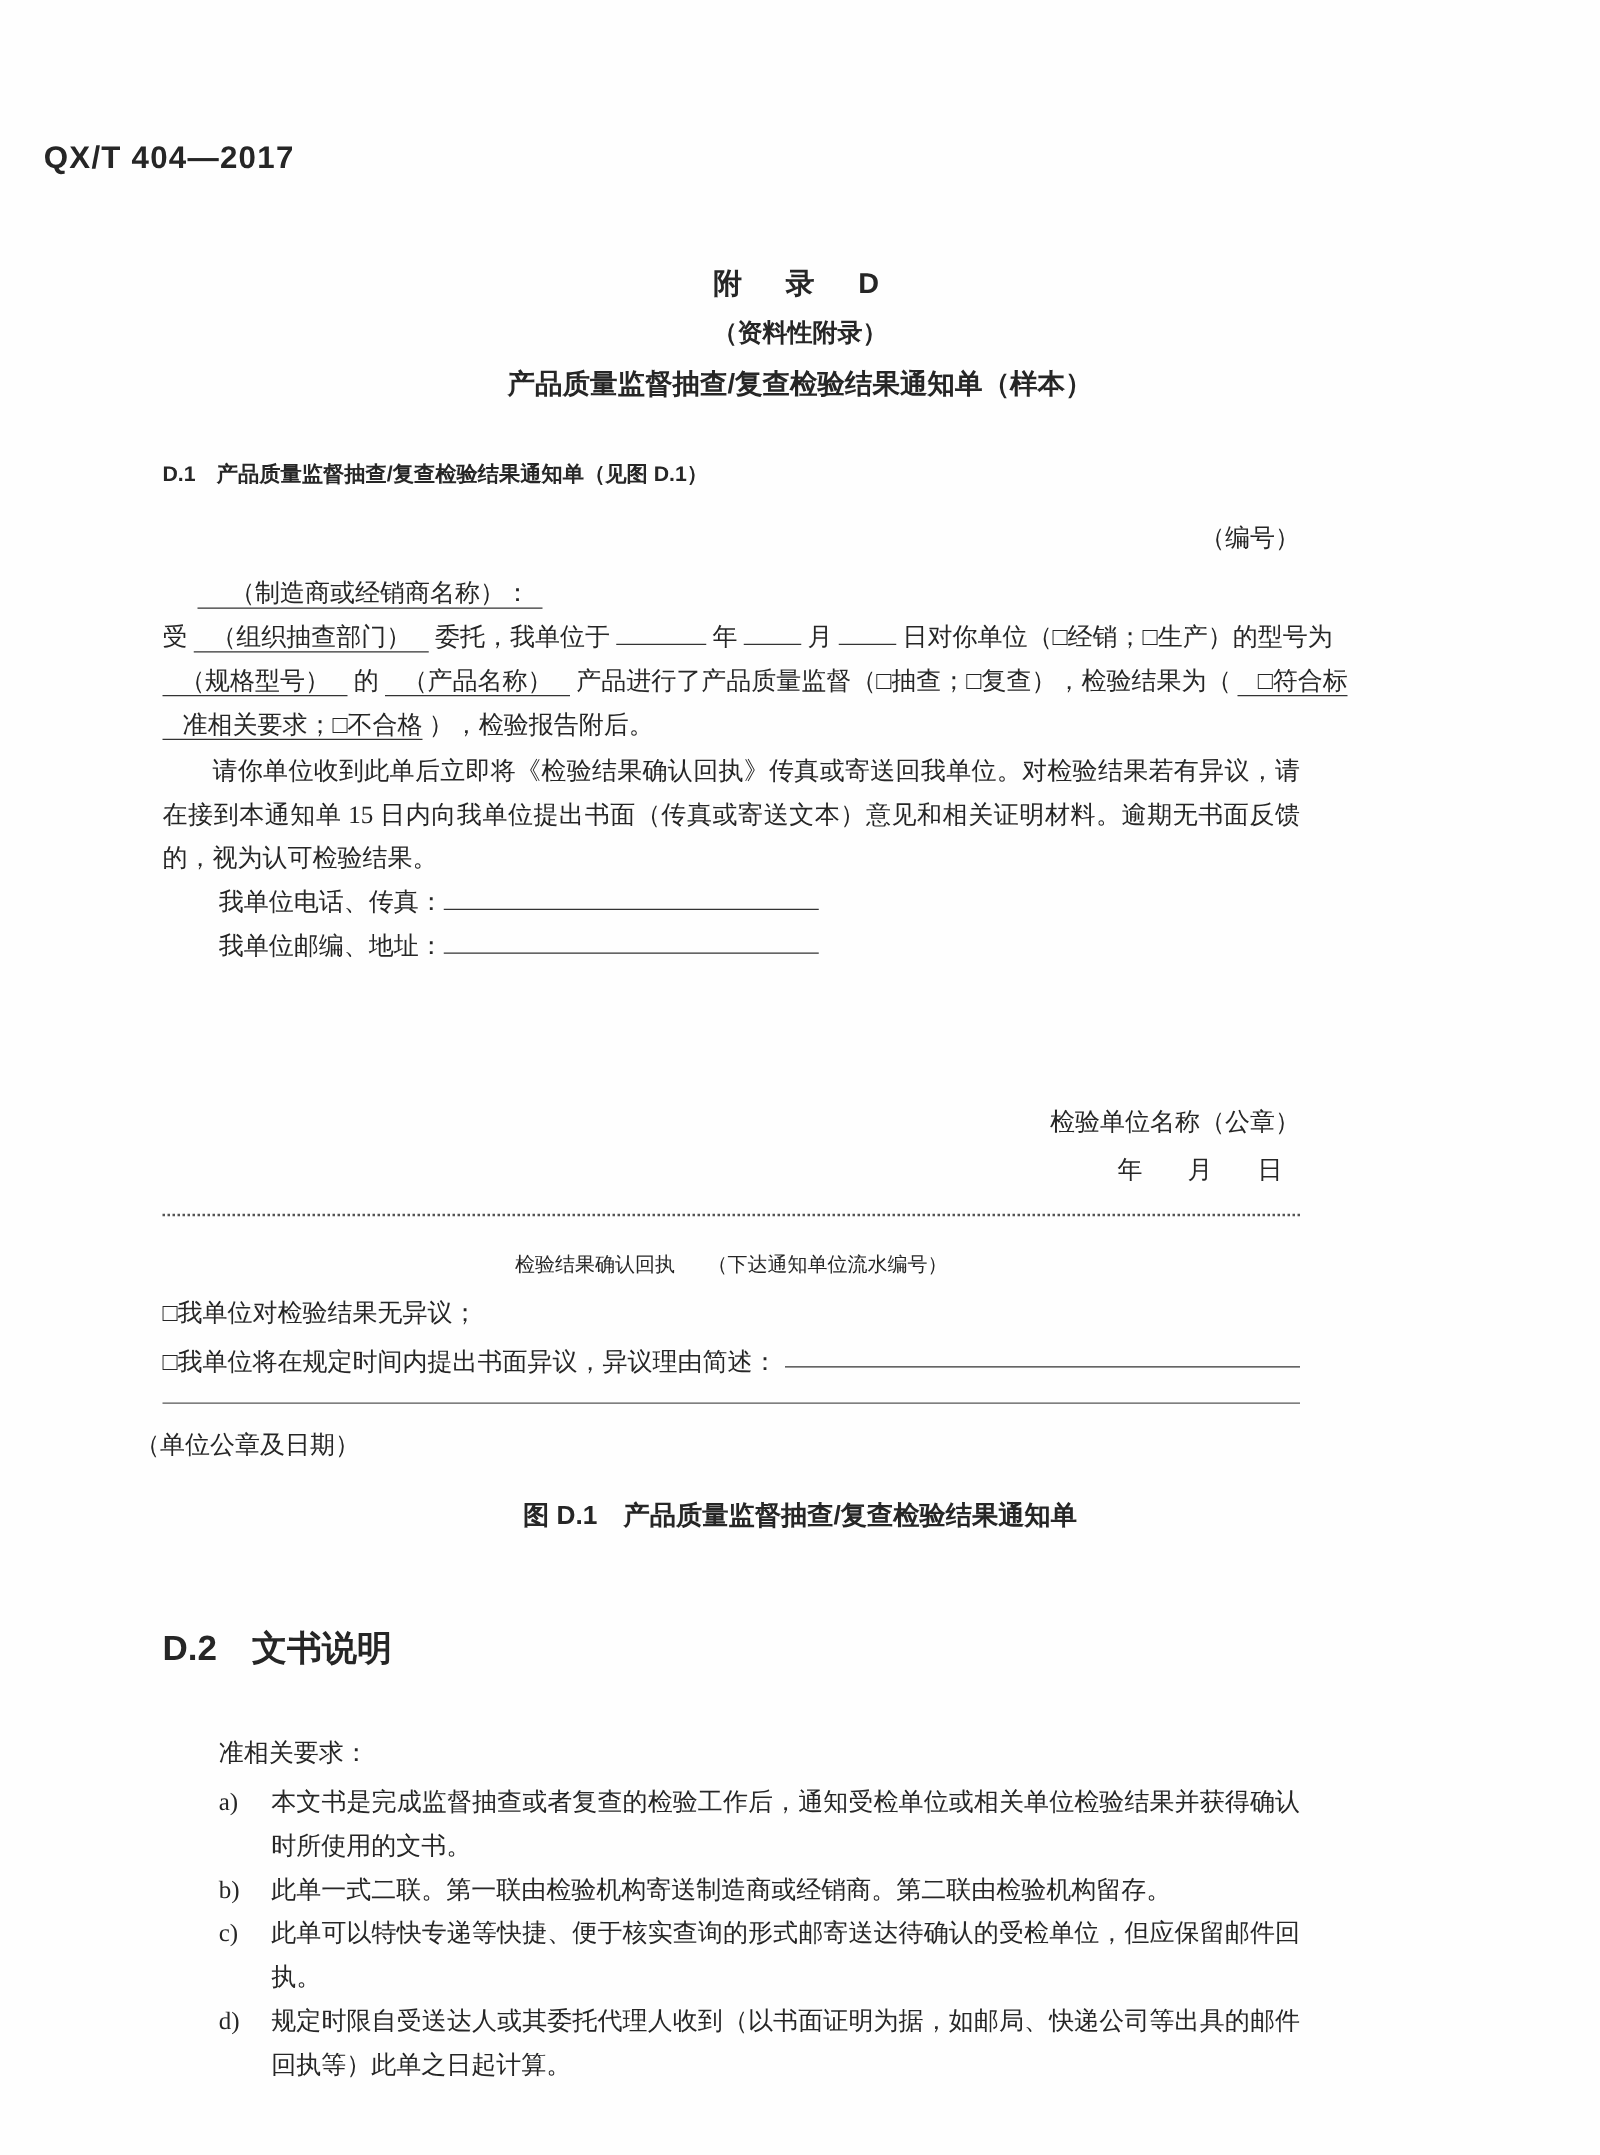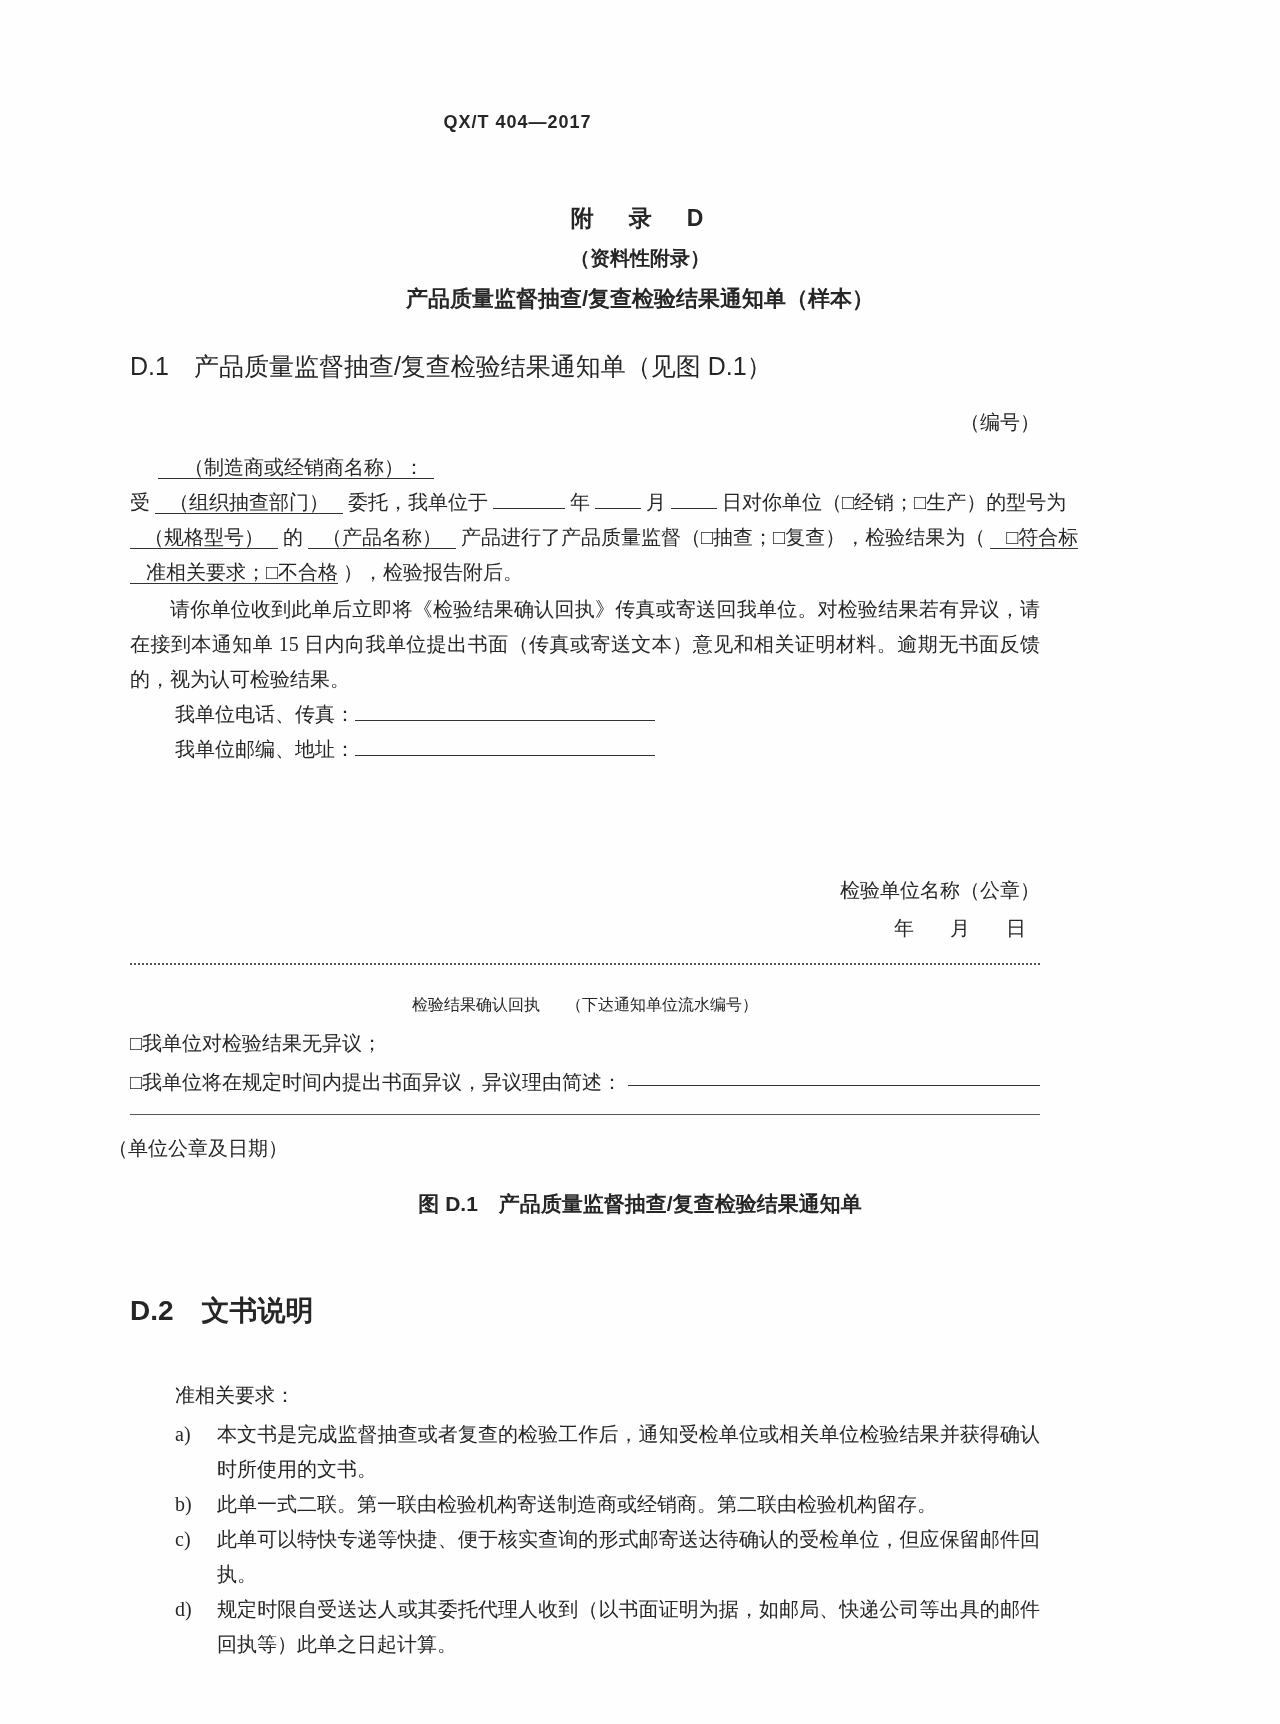--- a/index.html
+++ b/index.html
@@ -10,36 +10,37 @@
     margin: 0 auto;
     background: #fefefe;
     color: #262626;
     font-family: "Liberation Serif", "DejaVu Serif", serif;
     font-size: 20px;
     overflow: hidden;
   }
   .heading-font { font-family: "Liberation Sans", "DejaVu Sans", sans-serif; }
 
   .doc-header {
-    text-align: center;
+    text-align: left;
     padding: 112px 245px 0 0;
     font-weight: bold;
-    font-size: 18px;
+    font-size: 25px;
     letter-spacing: 1px;
+    margin-left: 35px;
   }
 
   .title-block { text-align: center; margin-top: 70px; }
   .title-appendix { font-weight: bold; font-size: 23px; letter-spacing: 6px; }
   .title-sub { font-weight: bold; font-size: 20px; margin-top: 11px; }
   .title-main { font-weight: bold; font-size: 22px; margin-top: 12px; }
 
   .d-heading {
-    margin: 36px 0 0 130px;
-    font-weight: normal;
-    font-size: 25px;
+    margin: 46px 0 0 130px;
+    font-weight: bold;
+    font-size: 17px;
   }
 
   .content { margin: 0 240px 0 130px; }  
 
   .number-line { text-align: right; margin-top: 26px; font-size: 20px; }
 
   .form { line-height: 35px; margin-top: 14px; white-space: nowrap; }
   .u { border-bottom: 1.6px solid #333; padding-left: 16px; }
   .pad-u { padding: 0 14px; }
   .blank { display: inline-block; border-bottom: 1.6px solid #333; height: 20px; vertical-align: baseline; }

